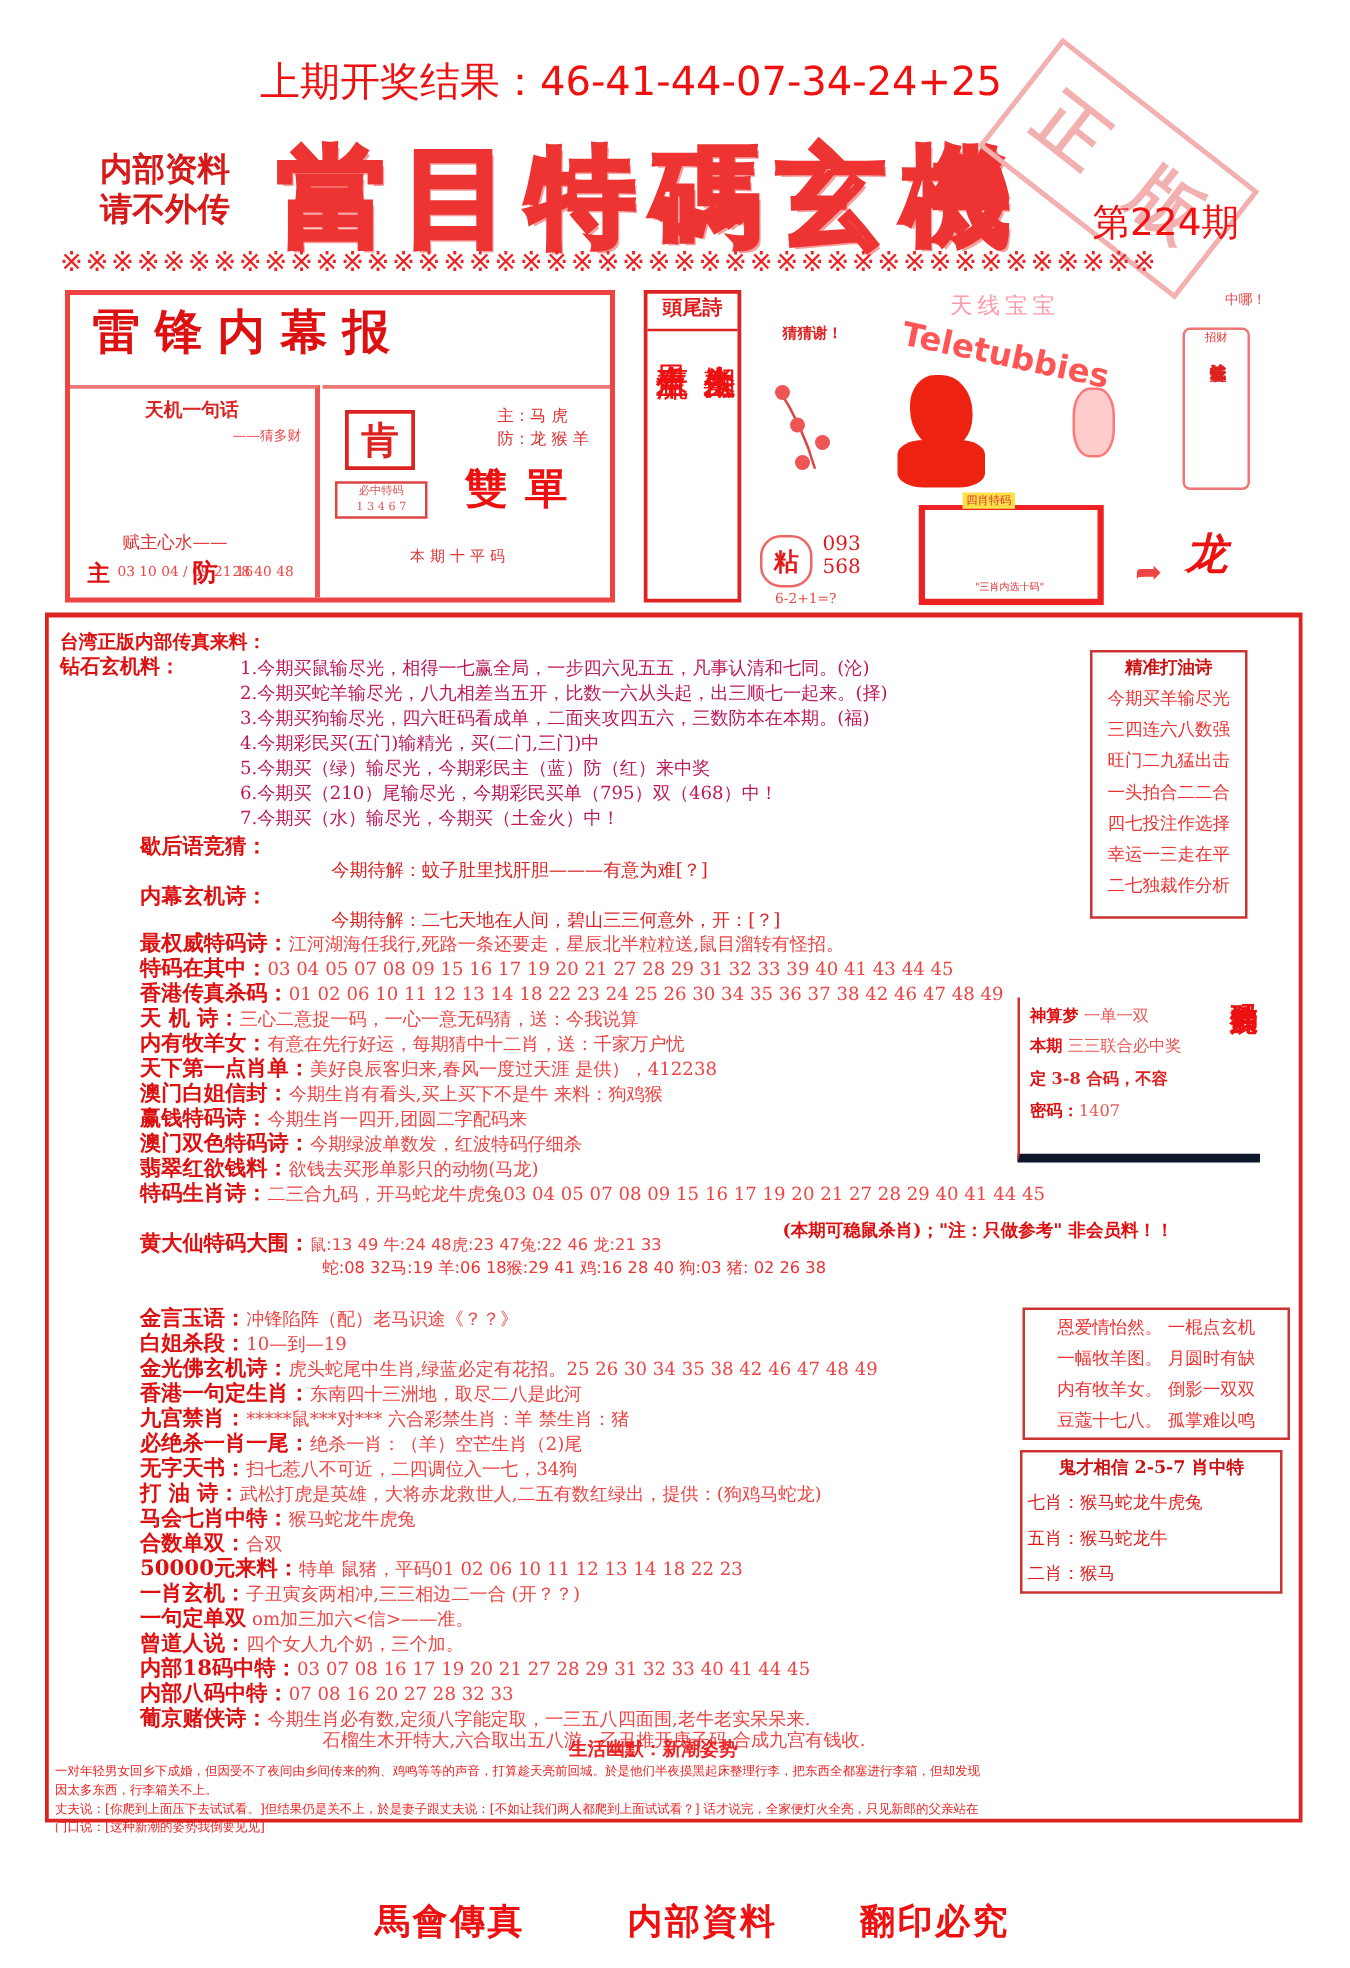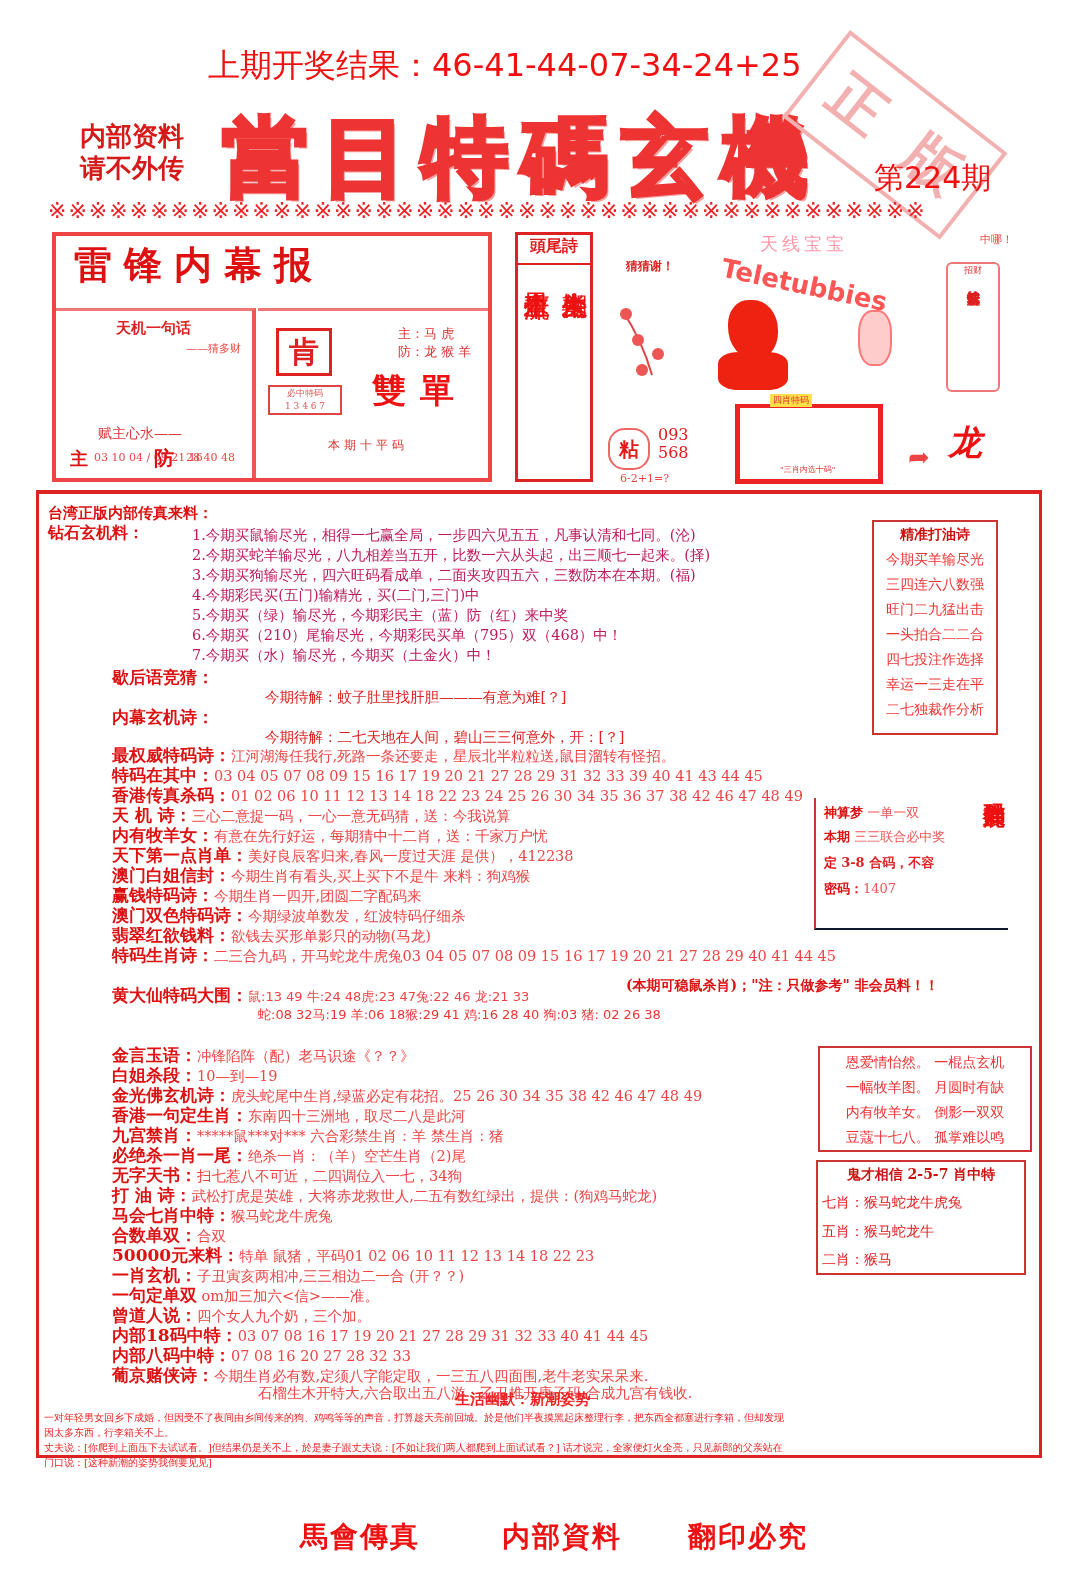--- a/index.html
+++ b/index.html
@@ -194,21 +194,21 @@
   <div class="ln" style="font-weight:bold;font-size:14px;color:#c11;">精准打油诗</div>
   <div class="ln">今期买羊输尽光</div>
   <div class="ln">三四连六八数强</div>
   <div class="ln">旺门二九猛出击</div>
   <div class="ln">一头拍合二二合</div>
   <div class="ln">四七投注作选择</div>
   <div class="ln">幸运一三走在平</div>
   <div class="ln">二七独裁作分析</div>
 </div>
 
-<div class="abs" style="left:814px;top:798px;width:194px;height:132px;border-left:2px solid #c33;border-bottom:2px solid #0f172a;">
+<div class="abs" style="left:814px;top:798px;width:194px;height:132px;border-left:2px solid #c33;border-bottom:7px solid #0f172a;">
   <div style="position:absolute;left:8px;top:6px;font-size:13px;white-space:nowrap;"><b style="color:#d11;">神算梦</b> <span style="color:#e55;">一单一双</span></div>
   <div style="position:absolute;left:8px;top:30px;font-size:13px;white-space:nowrap;"><b style="color:#d11;">本期</b> <span style="color:#e55;">三三联合必中奖</span></div>
   <div style="position:absolute;left:8px;top:56px;font-size:13px;white-space:nowrap;"><b style="color:#d11;">定</b> <span style="color:#d22;font-weight:bold;">3-8 合码，不容</span></div>
   <div style="position:absolute;left:8px;top:82px;font-size:13px;white-space:nowrap;"><b style="color:#d11;">密码：</b><span style="color:#e55;">1407</span></div>
   <div class="vert" style="position:absolute;left:164px;top:-12px;font-size:22px;font-weight:bold;color:#e11;line-height:28px;">入梦鹿神码</div>
 </div>
 
 <div class="abs side-box" style="left:818px;top:1046px;width:214px;height:106px;padding-top:2px;">
   <div class="ln">恩爱情怡然。 一棍点玄机</div>
   <div class="ln">一幅牧羊图。 月圆时有缺</div>

